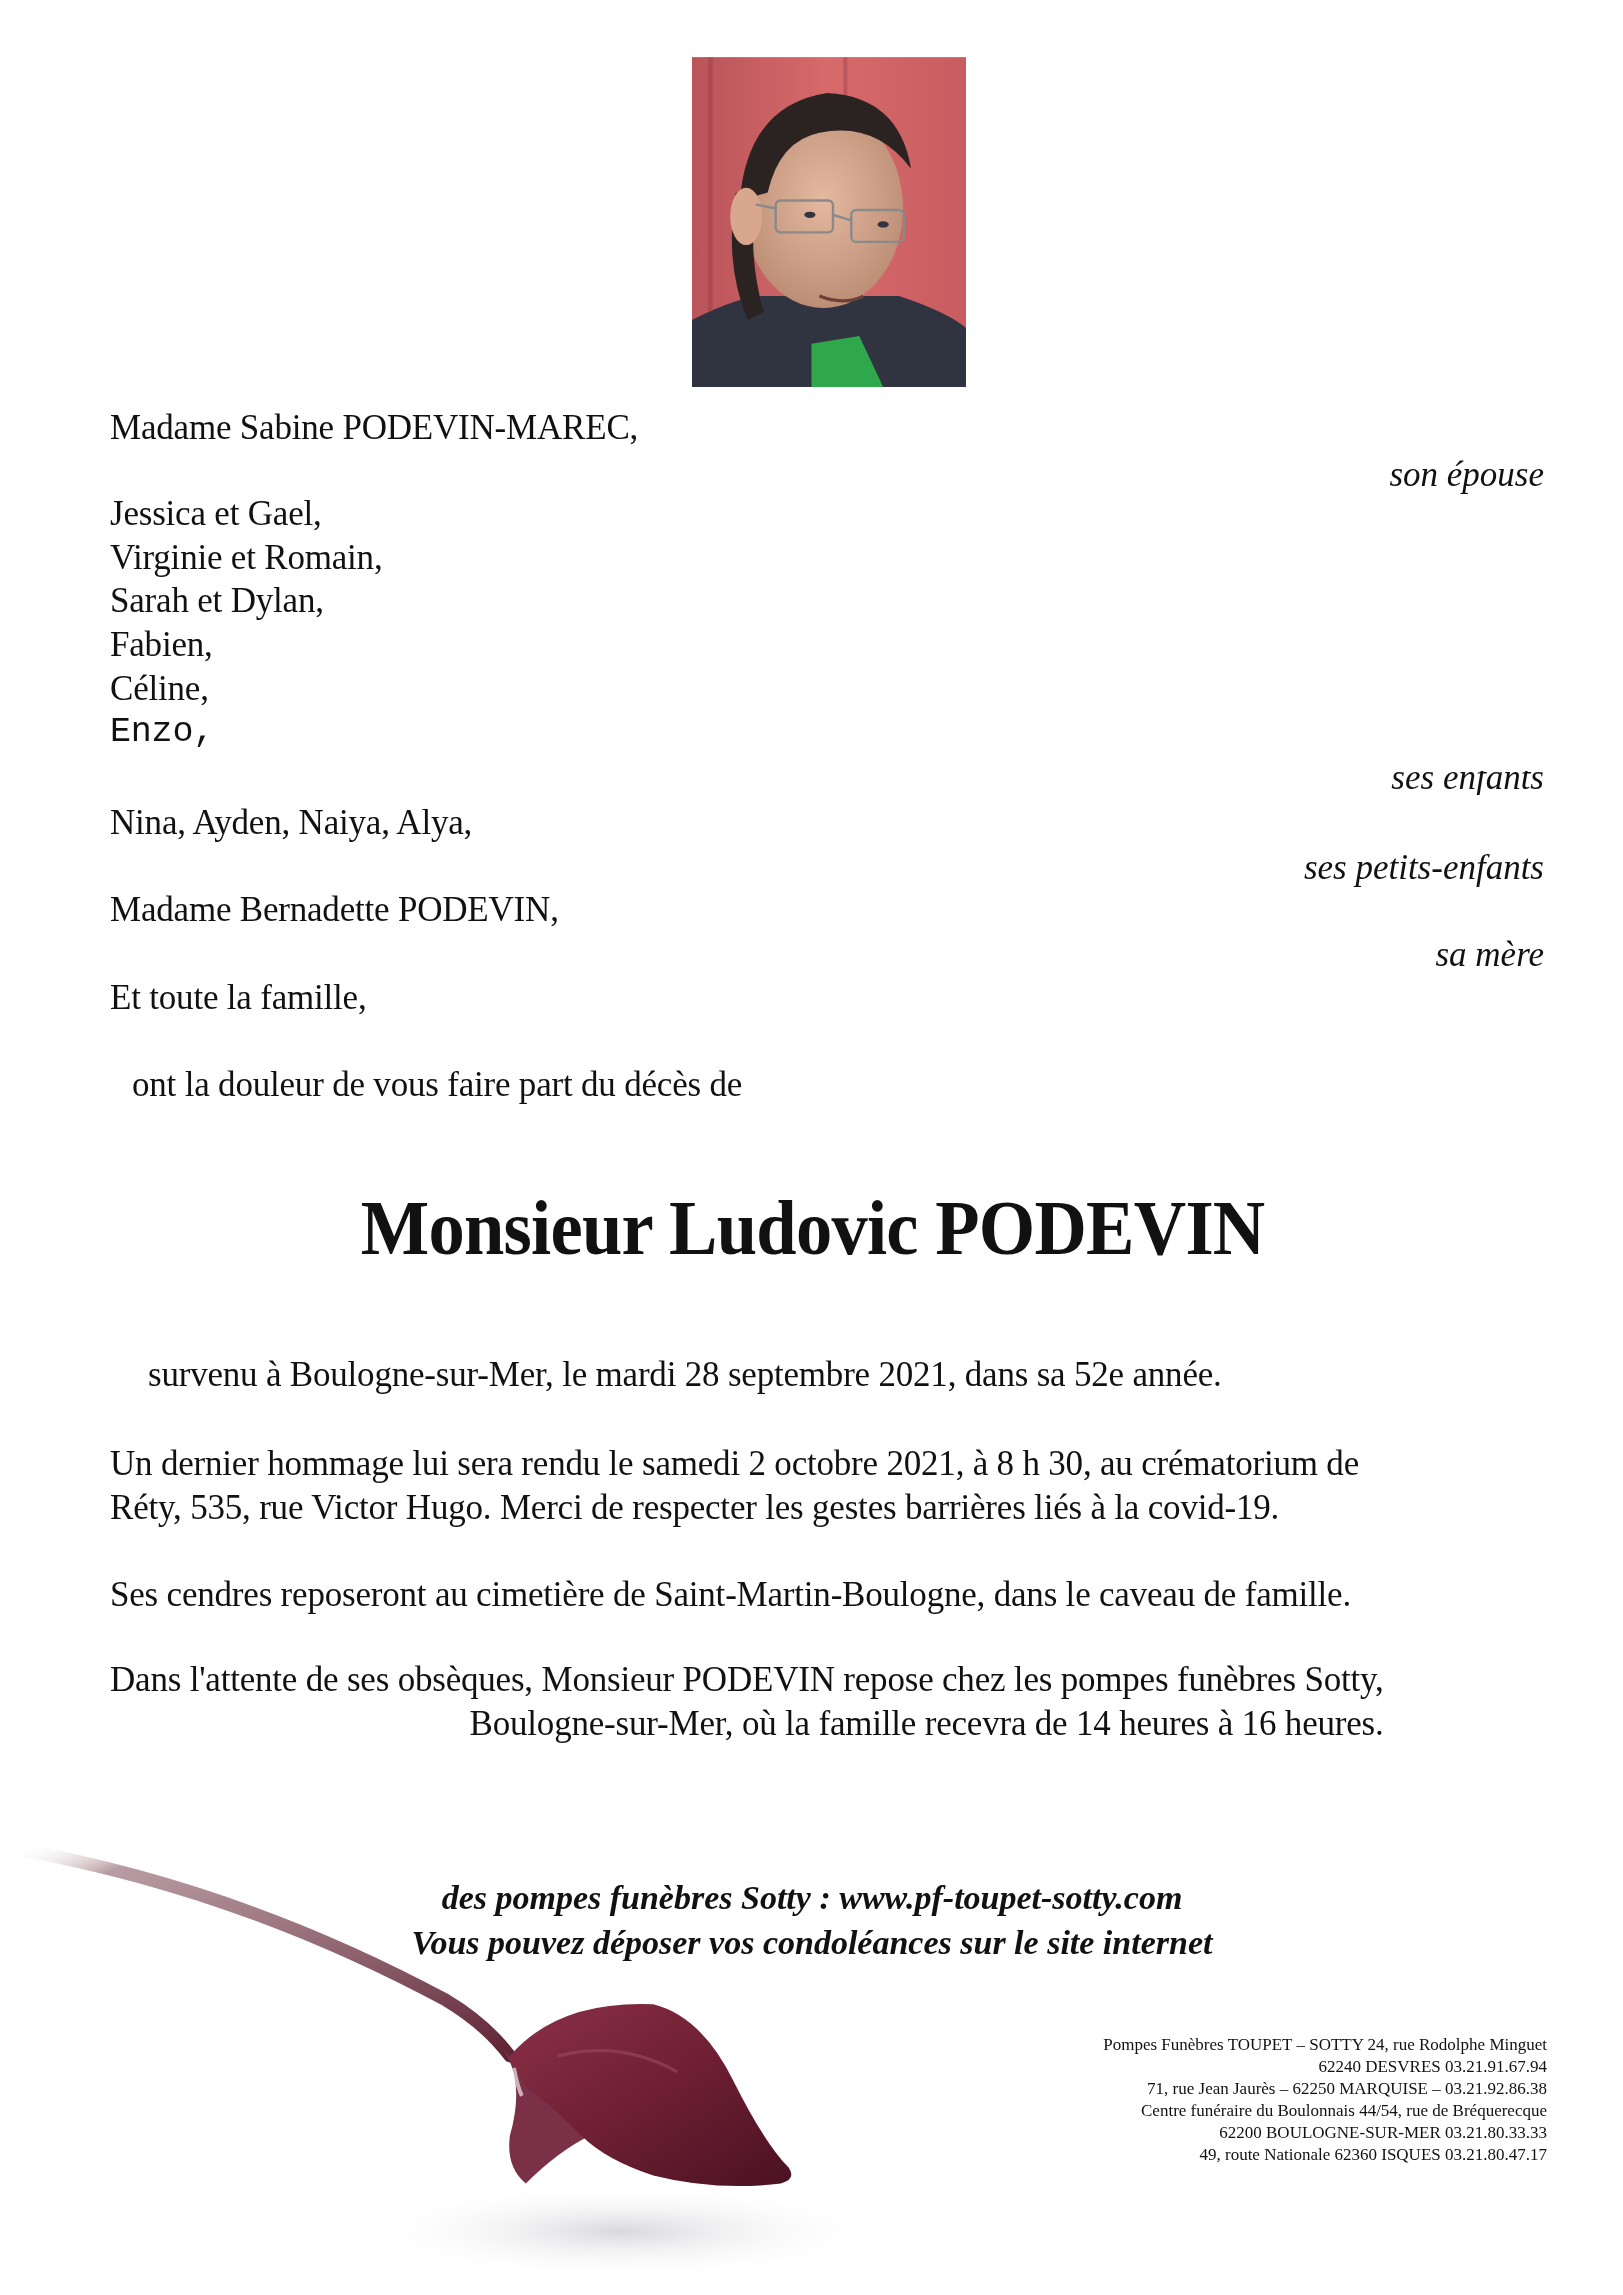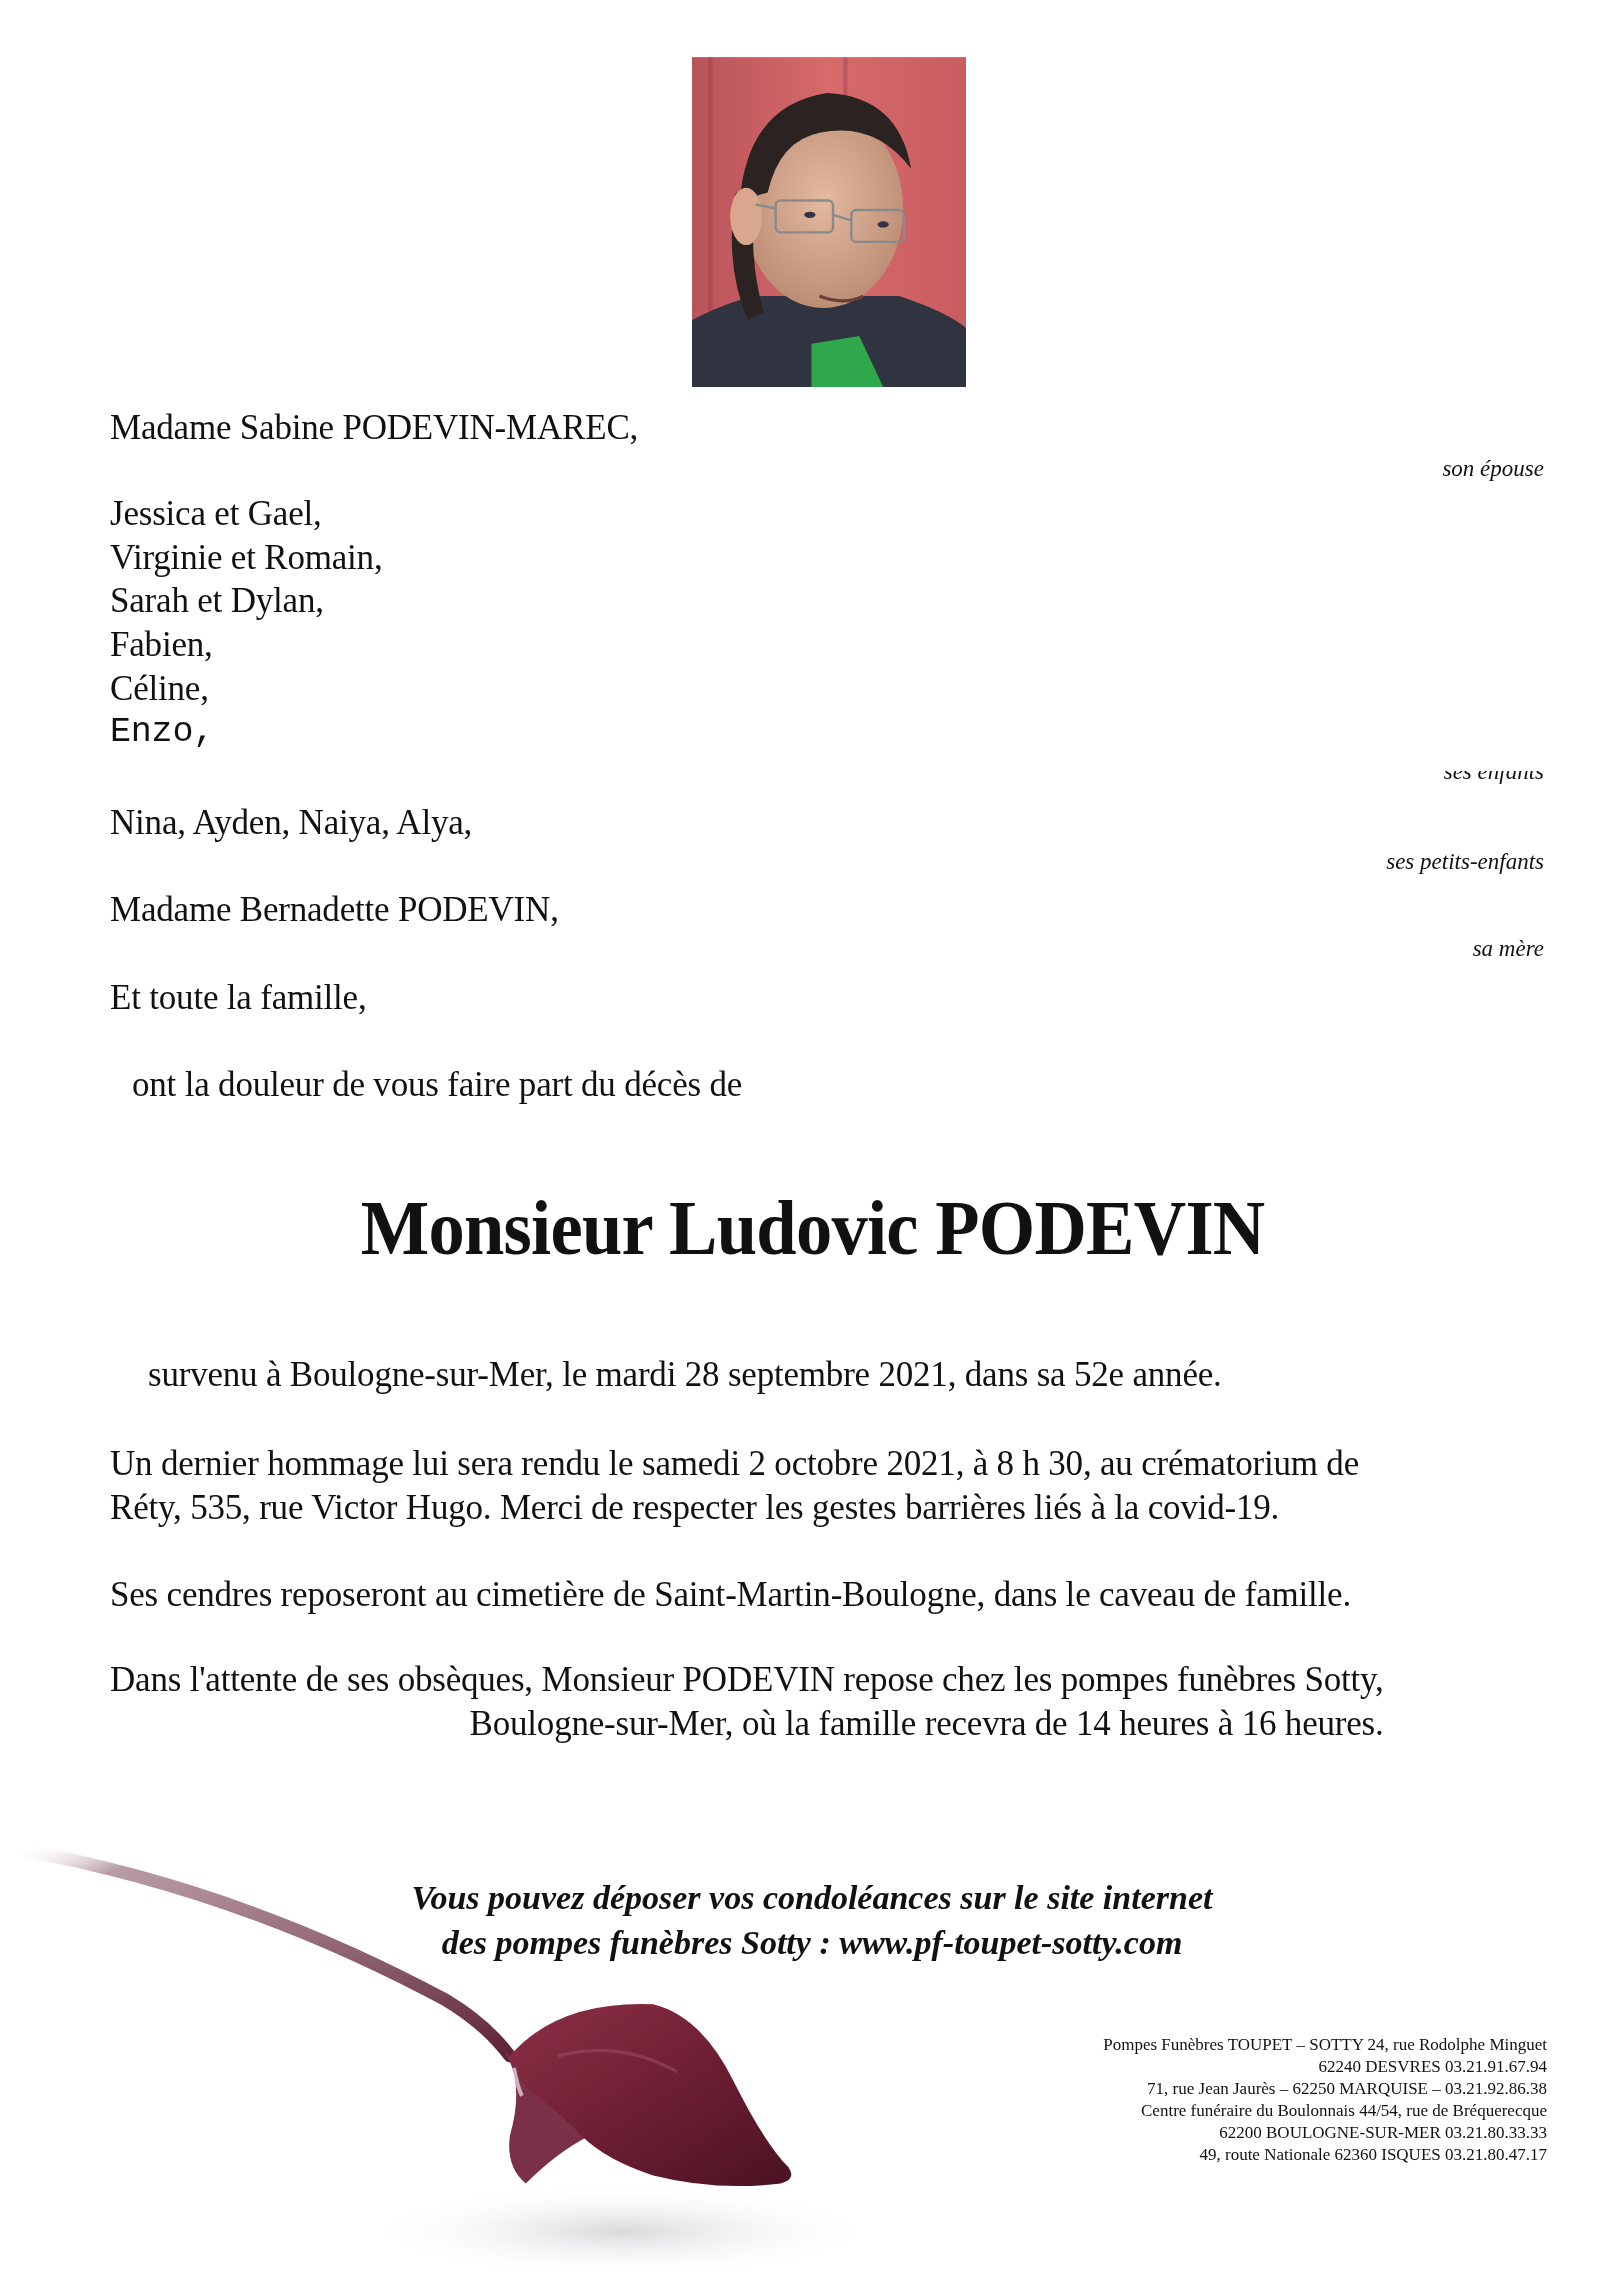--- a/index.html
+++ b/index.html
@@ -1,20 +1,20 @@
 <!DOCTYPE html>
 <html style="font-size:12.8px"><head>
 <meta charset="utf-8">
 <style>
   html, body { margin: 0; padding: 0; background: #ffffff; }
   body { width: 1624px; height: 2295px; position: relative; overflow: hidden;
          font-family: "Liberation Serif", "DejaVu Serif", serif; color: #111; }
   .abs { position: absolute; white-space: nowrap; }
   .txt { font-size: 35px; line-height: 1; letter-spacing: -0.2px; }
-  .rel { font-style: italic; font-size: 23px; line-height: 1; text-align: center; right: 80px; }
+  .rel { font-style: italic; font-size: 35px; line-height: 1; text-align: center; right: 80px; }
   .photo { position: absolute; left: 692px; top: 57px; width: 274px; height: 330px; overflow: hidden; }
   .heading { position: absolute; left: 0; width: 1624px; text-align: center; top: 1189px;
              font-size: 78px; font-weight: bold; letter-spacing: -0.8px; line-height: 1;
              transform: scaleX(0.93); transform-origin: 821px 0; }
   .para { position: absolute; left: 110px; font-size: 35px; line-height: 44px; white-space: nowrap; letter-spacing: -0.2px; }
   .condo { position: absolute; left: 0; width: 1624px; text-align: center; font-style: italic; font-weight: bold;
            font-size: 34px; line-height: 45px; top: 1875px; }
   .addr { position: absolute; right: 77px; top: 2034px; text-align: right; font-size: 17px; line-height: 22px; white-space: nowrap; }
   .flower { position: absolute; left: 0; top: 1817px; width: 956px; height: 478px; }
   .clipped { overflow: hidden; height: 24px; }
@@ -119,22 +119,22 @@
     <ellipse cx="780" cy="520" rx="330" ry="60" fill="url(#shadow)"></ellipse>
     <path d="M20 40 Q300 90 560 230 Q610 260 640 300" stroke="url(#stem)" stroke-width="16" fill="none" stroke-linecap="round"></path>
     <path d="M630 290 Q660 330 640 400 Q635 440 660 460 Q700 420 740 400 Z" fill="#7a3046"></path>
     <path d="M640 300 Q700 230 820 235 Q880 250 920 330 Q960 410 990 440 Q1000 455 980 460 Q900 470 820 450 Q760 430 730 400 Q690 360 660 340 Z" fill="url(#petal)"></path>
     <path d="M700 300 Q780 280 850 320" stroke="#9a4a60" stroke-width="4" fill="none" opacity="0.6"></path>
     <path d="M645 315 Q650 340 655 350" stroke="#f0e8ec" stroke-width="5" fill="none" opacity="0.7"></path>
   </svg>
 </div>
 
 <div class="condo">
+  <div><span>des pompes funèbres Sotty : </span><span>www.pf-toupet-sotty.com</span></div>
   <div>Vous pouvez déposer vos condoléances sur le site internet</div>
-  <div><span>des pompes funèbres Sotty : </span><span>www.pf-toupet-sotty.com</span></div>
 </div>
 
 <div class="addr">
   <div>Pompes Funèbres TOUPET – SOTTY 24, rue Rodolphe Minguet</div>
   <div>62240 DESVRES  03.21.91.67.94</div>
   <div>71, rue Jean Jaurès – 62250 MARQUISE – 03.21.92.86.38</div>
   <div>Centre funéraire du Boulonnais 44/54, rue de Bréquerecque</div>
   <div>62200 BOULOGNE-SUR-MER 03.21.80.33.33</div>
   <div>49, route Nationale 62360 ISQUES 03.21.80.47.17</div>
 </div>

